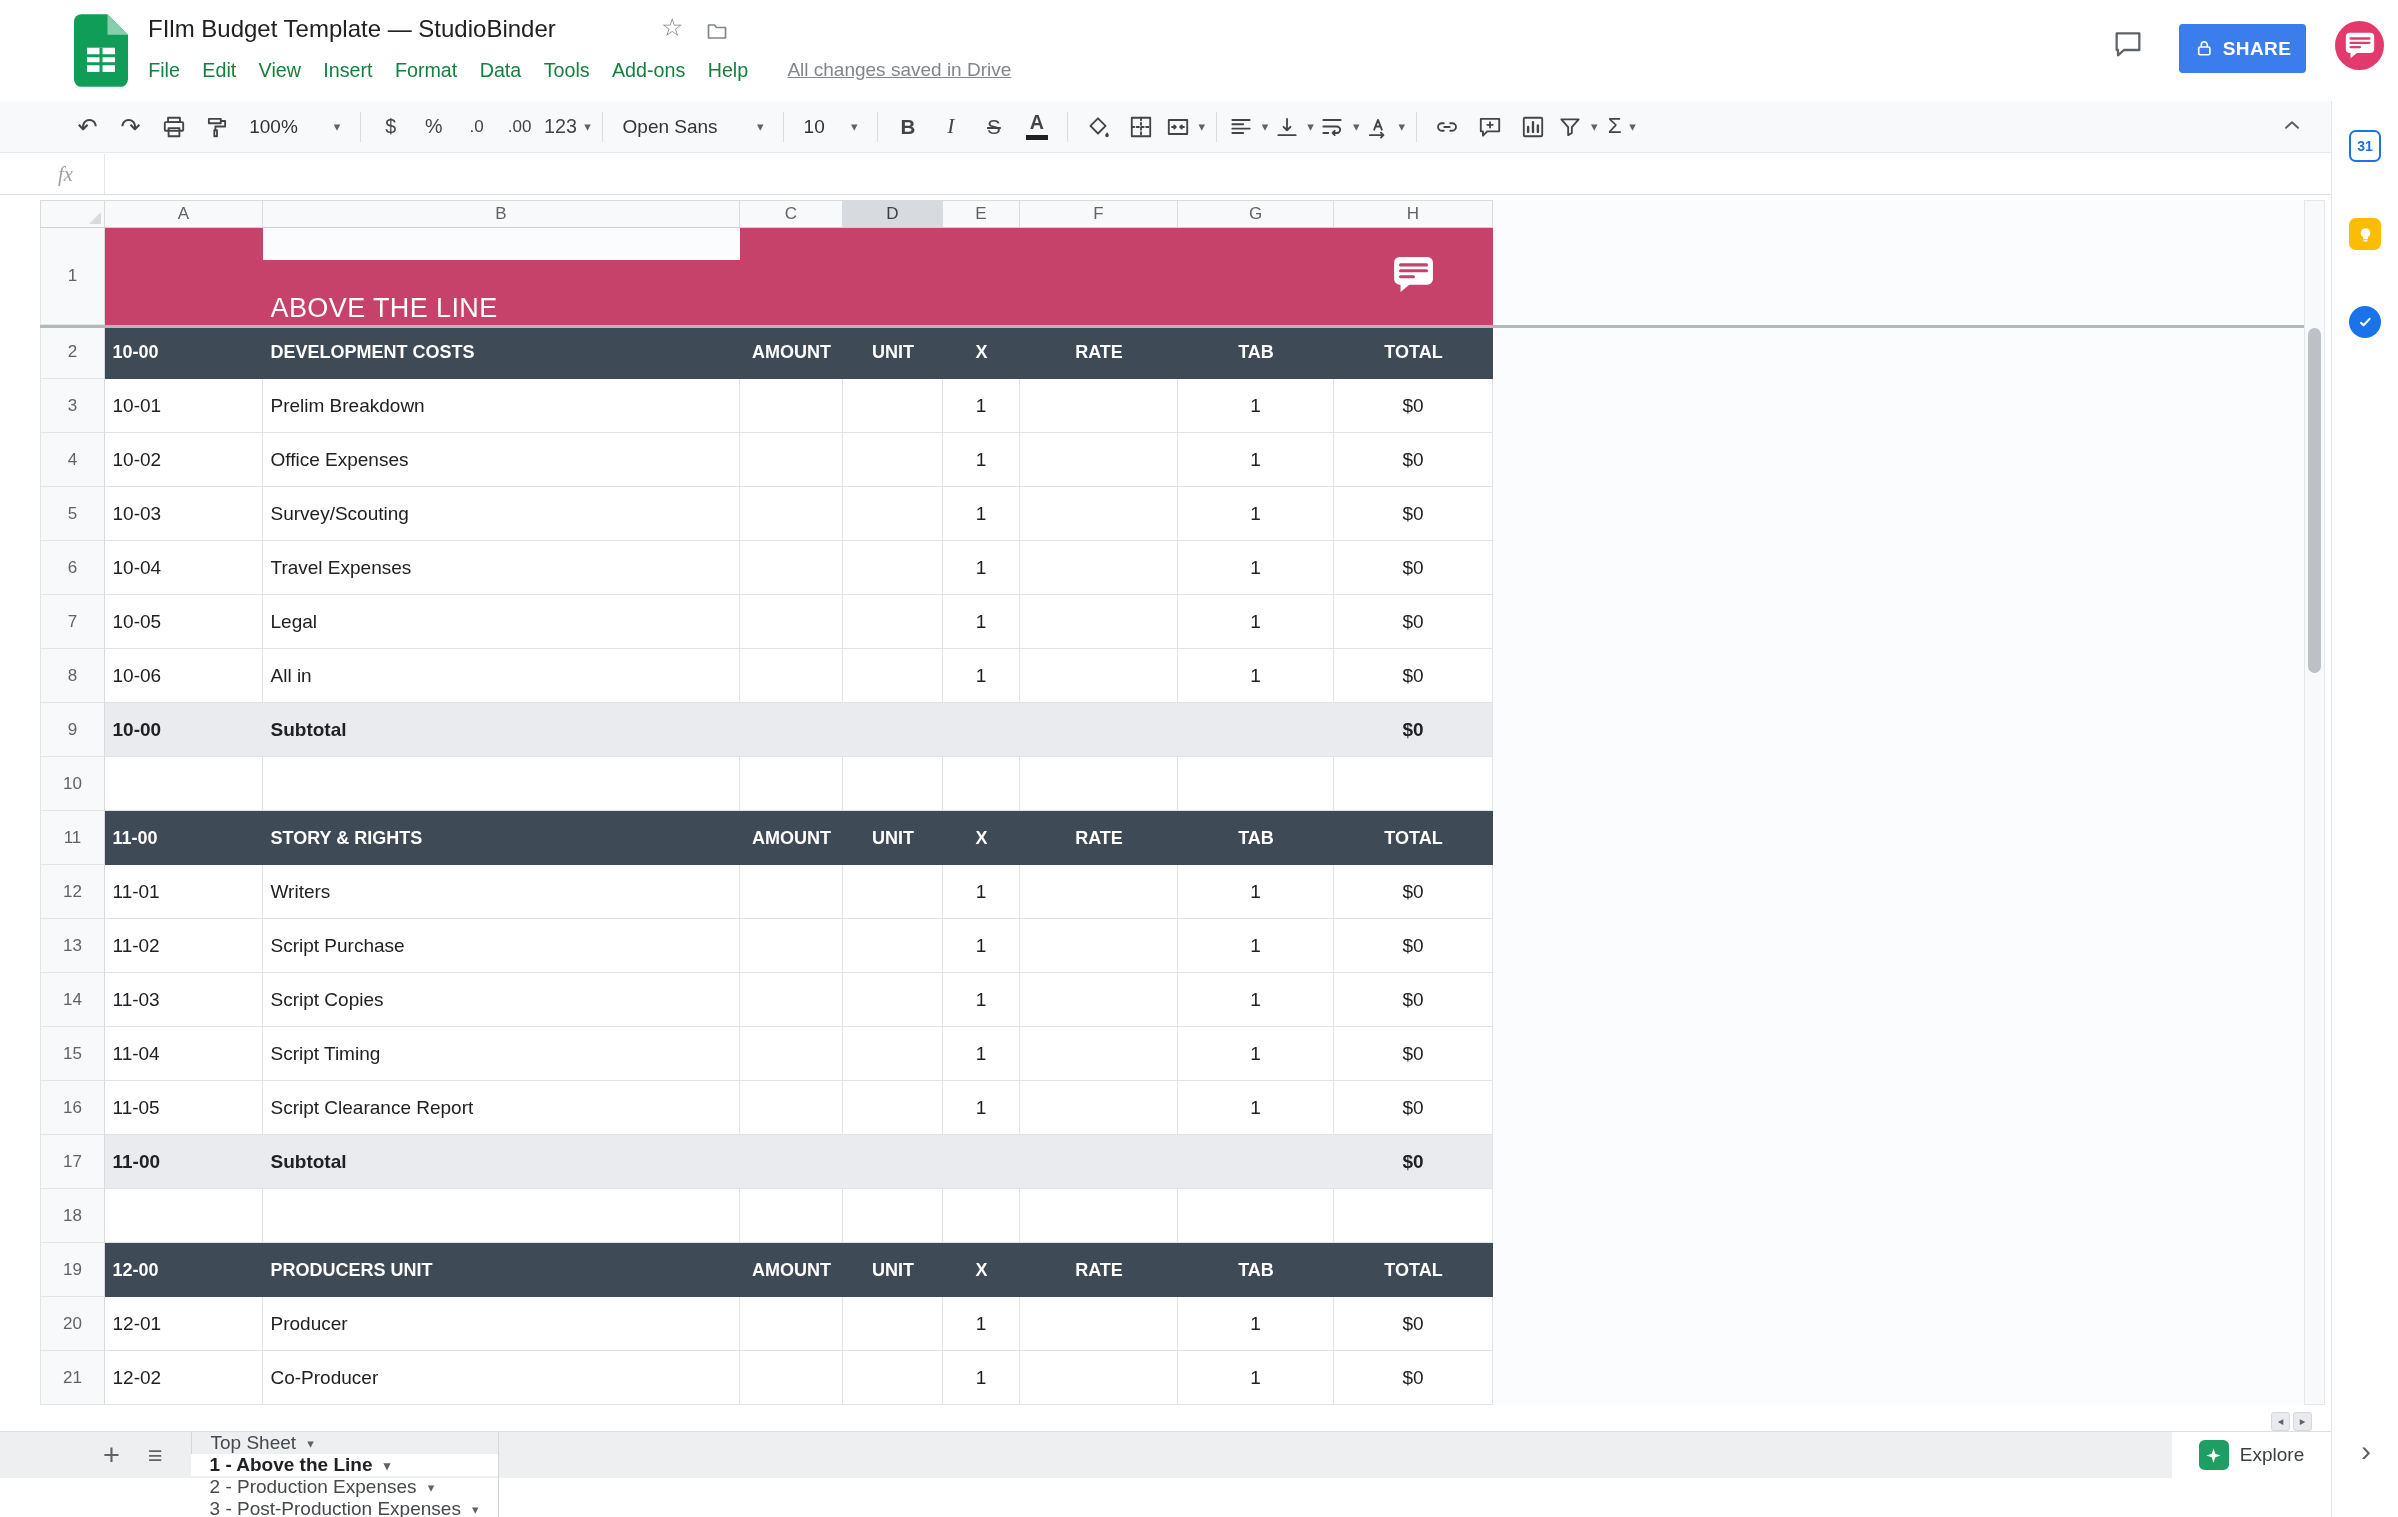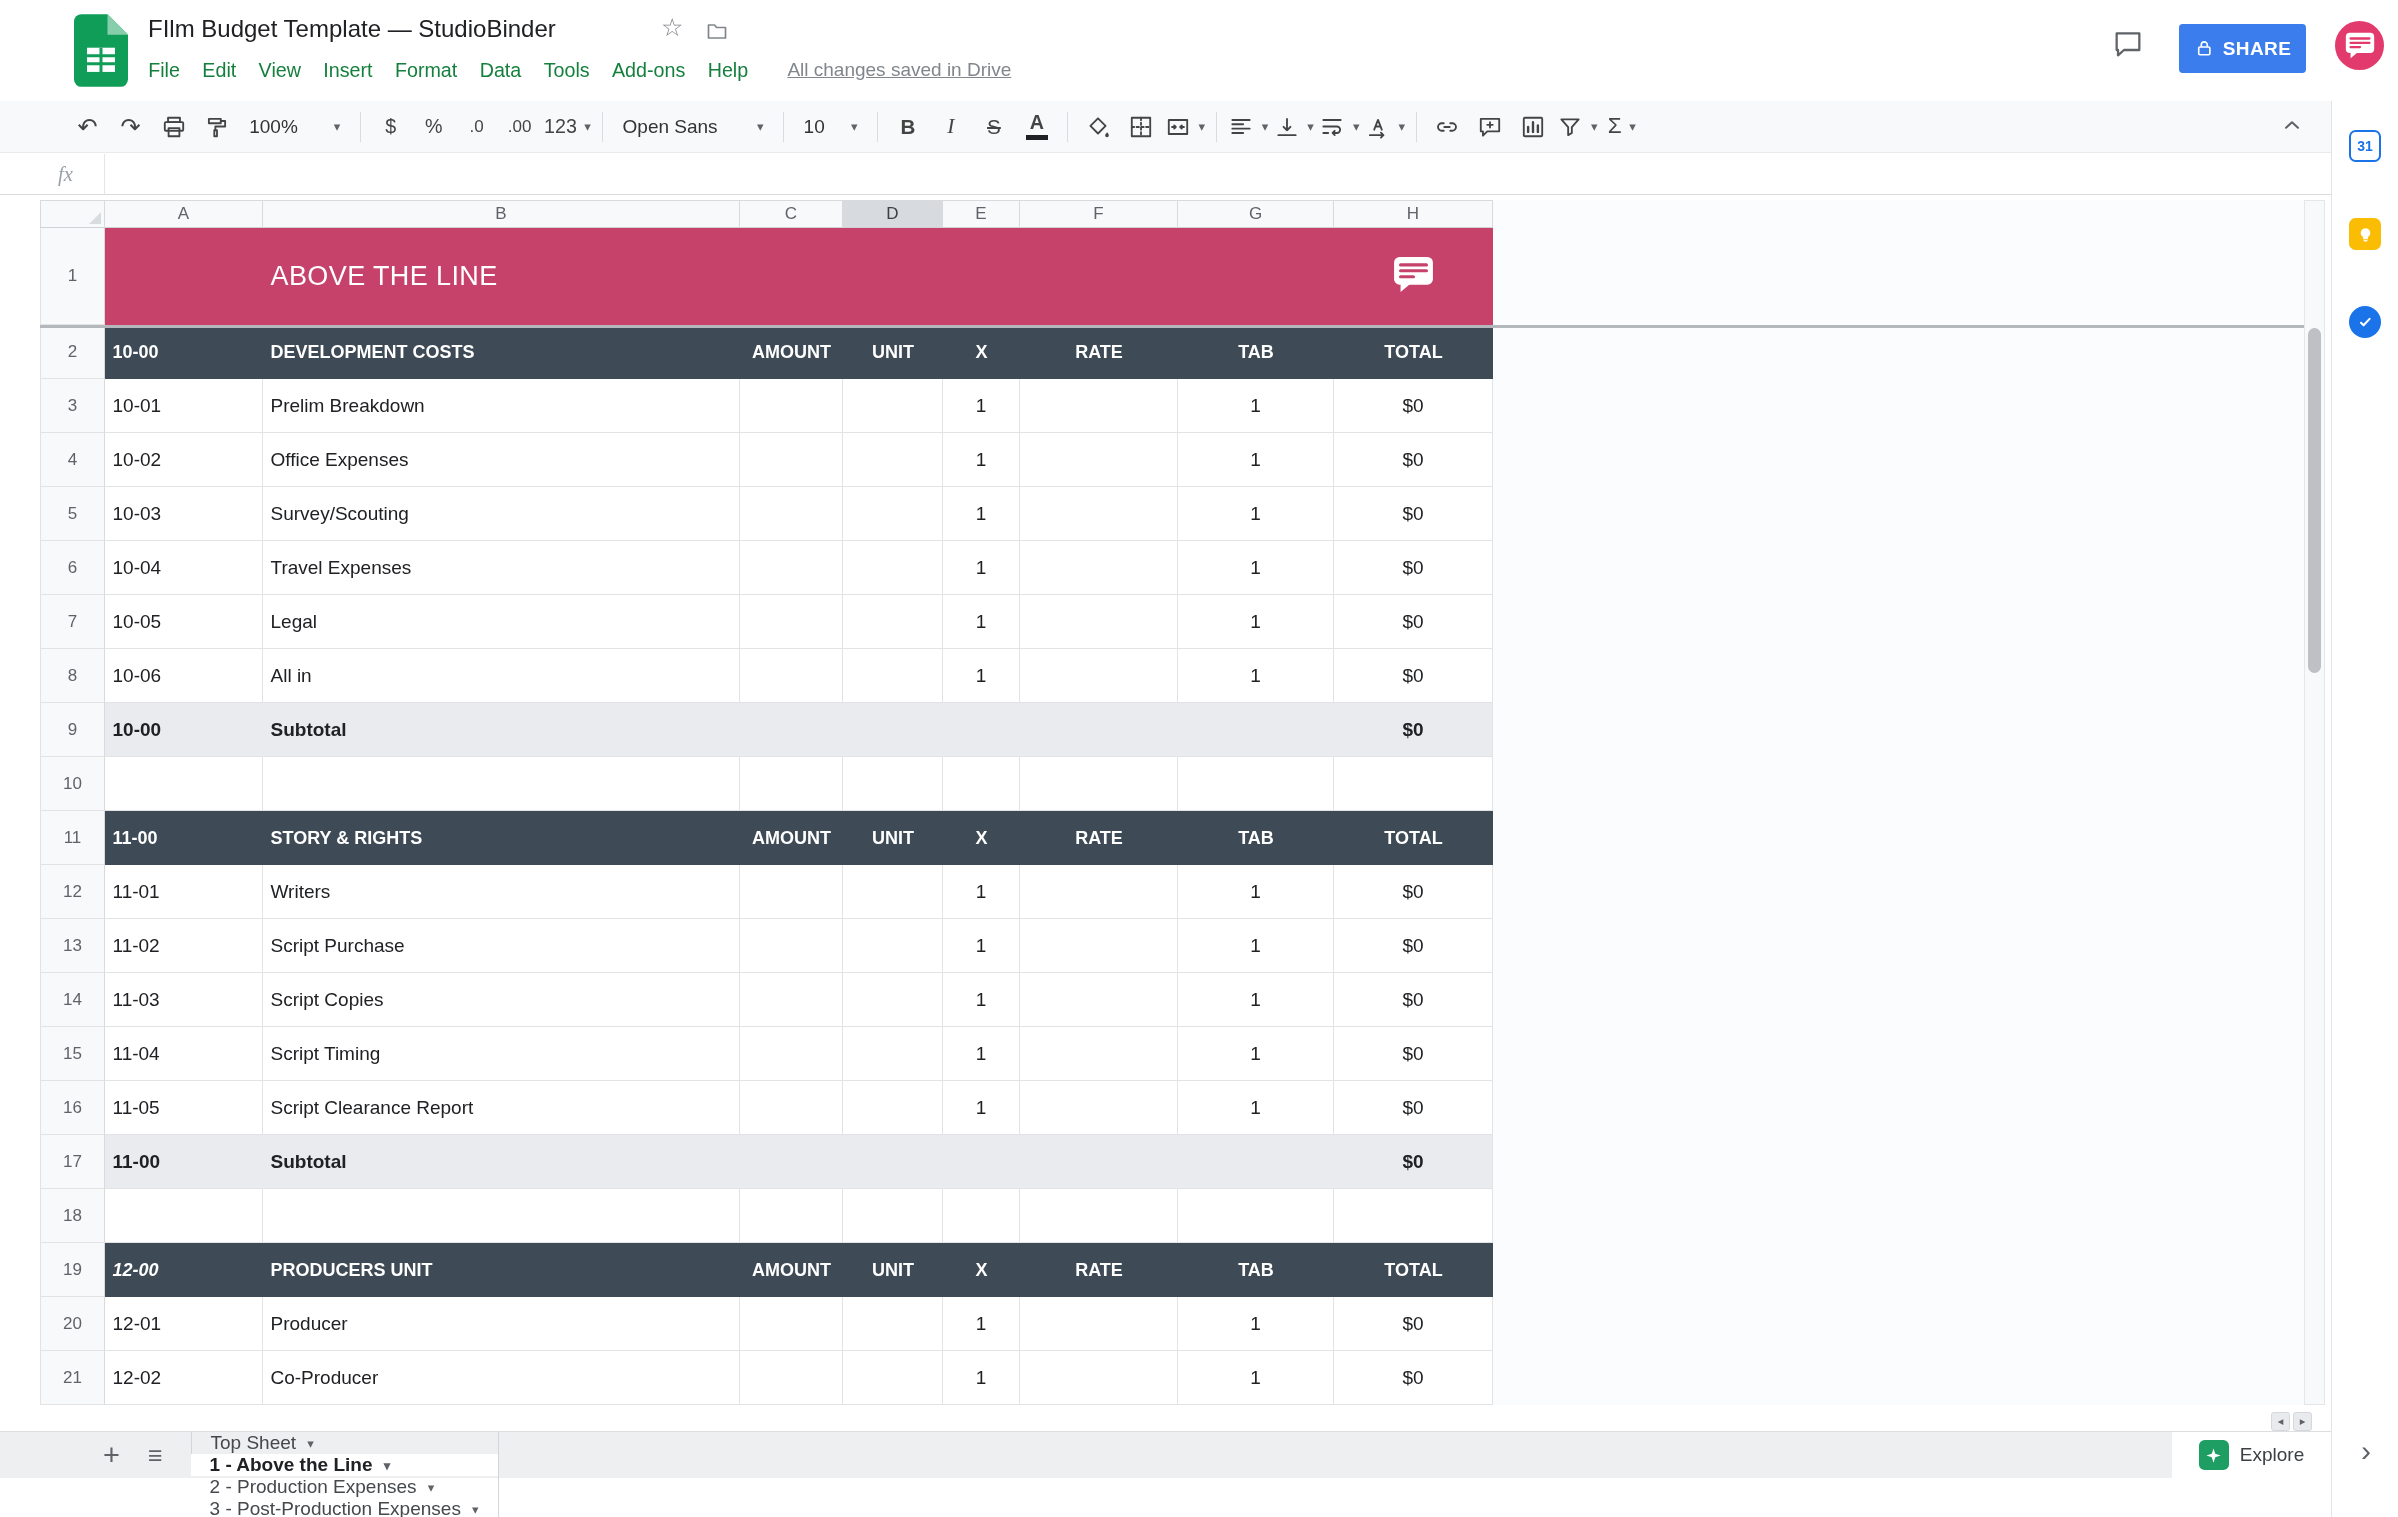--- a/index.html
+++ b/index.html
@@ -346,21 +346,21 @@
         <div class="colcell selected" style="width: 100px;">D</div>
         <div class="colcell" style="width: 77px;">E</div>
         <div class="colcell" style="width: 158px;">F</div>
         <div class="colcell" style="width: 156px;">G</div>
         <div class="colcell" style="width: 159px;">H</div>
       </div>
     <div id="rows">
         <div class="grow banner">
           <div class="gut">1</div>
           <div class="cell col-a" style="width: 158px;"></div>
-          <div class="cell col-b" style="width: 477px;">ABOVE THE LINE</div>
+          <div class="cell col-b" style="width: 477px; margin-top: 32px;">ABOVE THE LINE</div>
           <div class="cell col-c" style="width: 103px;"></div>
           <div class="cell col-d" style="width: 100px;"></div>
           <div class="cell col-e" style="width: 77px;"></div>
           <div class="cell col-f" style="width: 158px;"></div>
           <div class="cell col-g" style="width: 156px;"></div>
           <div class="cell col-h" style="width: 159px;">
             <span><svg width="41" height="37" viewBox="0 0 22 20">
  <rect x="0.5" y="0.5" width="21" height="15" rx="3" fill="#fff"></rect>
  <path d="M4 14v5.5l6.5-5.5z" fill="#fff"></path>
  <g stroke="#c6426b" stroke-width="1.7" stroke-linecap="round">
@@ -553,21 +553,21 @@
           <div class="cell col-b" style="width: 477px;"></div>
           <div class="cell col-c" style="width: 103px;"></div>
           <div class="cell col-d" style="width: 100px;"></div>
           <div class="cell col-e" style="width: 77px;"></div>
           <div class="cell col-f" style="width: 158px;"></div>
           <div class="cell col-g" style="width: 156px;"></div>
           <div class="cell col-h" style="width: 159px;"></div>
         </div>
         <div class="grow section">
           <div class="gut">19</div>
-          <div class="cell col-a" style="width: 158px; font-style: italic;">12-00</div>
+          <div class="cell col-a" style="width: 158px;">12-00</div>
           <div class="cell col-b" style="width: 477px;">PRODUCERS UNIT</div>
           <div class="cell col-c" style="width: 103px;">AMOUNT</div>
           <div class="cell col-d" style="width: 100px;">UNIT</div>
           <div class="cell col-e" style="width: 77px;">X</div>
           <div class="cell col-f" style="width: 158px;">RATE</div>
           <div class="cell col-g" style="width: 156px;">TAB</div>
           <div class="cell col-h" style="width: 159px;">TOTAL</div>
         </div>
         <div class="grow data">
           <div class="gut">20</div>

